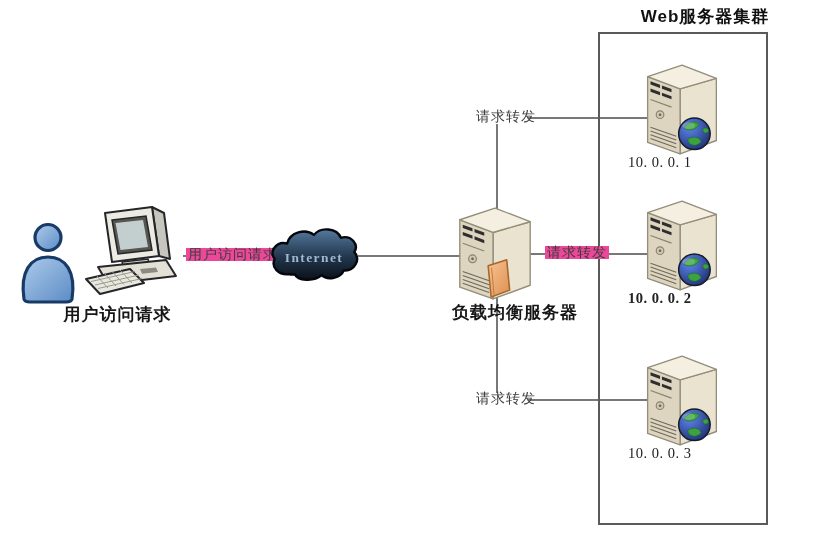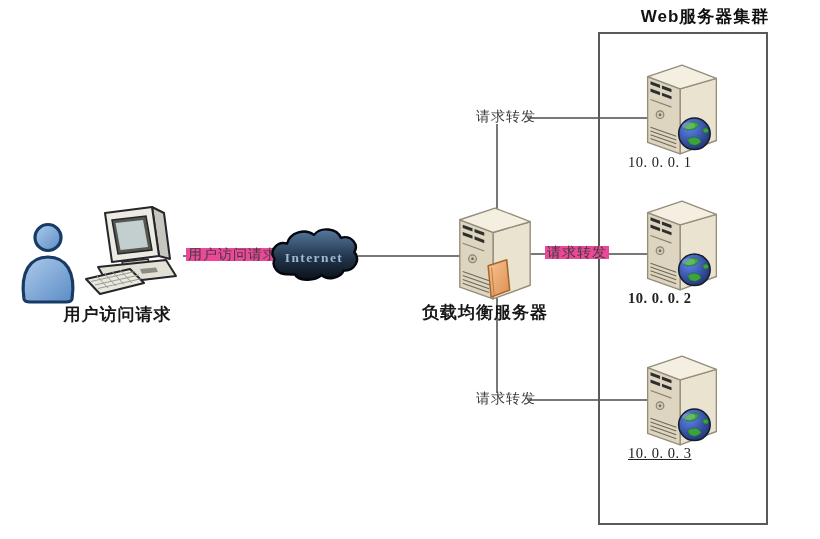--- a/index.html
+++ b/index.html
@@ -137,21 +137,21 @@
 
   <svg class="icon" style="left:266px; top:222px;" width="96" height="68" viewBox="0 0 100 70">
     <path d="M24 54 C13 55 5 47 9 38 C3 30 11 19 22 22 C25 10 41 6 50 13 C57 4 74 6 78 16 C89 13 97 23 92 31 C99 39 92 51 81 50 C78 58 64 61 58 55 C50 62 33 61 30 54 C28 55 26 54 24 54 Z" fill="url(#gradCloud)" stroke="#04070d" stroke-width="2.5" stroke-linejoin="round"></path>
     <text x="50" y="41" text-anchor="middle" class="cloud-text">Internet</text>
   </svg>
 
   <svg class="icon" style="left:452px; top:205px;" width="86" height="96" viewBox="0 0 88 98">
     <use href="#sym-tower"></use>
     <use href="#sym-card"></use>
   </svg>
-  <div class="node-label" style="left:415px; top:301px; width:140px;">负载均衡服务器</div>
+  <div class="node-label" style="left:445px; top:301px; width:140px;">负载均衡服务器</div>
 
   <div class="edge-label" style="left:476px; top:110px;">请求转发</div>
   <div class="edge-label on-line" style="left:545px; top:246px;">请求转发</div>
   <div class="edge-label" style="left:476px; top:392px;">请求转发</div>
 
   <div>
     <svg class="icon" style="left:640px; top:62px;" width="84" height="94" viewBox="0 0 88 98">
       <use href="#sym-tower"></use>
       <use href="#sym-globe"></use>
     </svg>
@@ -164,16 +164,16 @@
       <use href="#sym-globe"></use>
     </svg>
     <div class="ip-label" style="left:628px; top:290px; width:110px;font-weight:bold;">10. 0. 0. 2</div>
   </div>
 
   <div>
     <svg class="icon" style="left:640px; top:353px;" width="84" height="94" viewBox="0 0 88 98">
       <use href="#sym-tower"></use>
       <use href="#sym-globe"></use>
     </svg>
-    <div class="ip-label" style="left:628px; top:445px; width:110px;text-decoration:underline;">10. 0. 0. 3</div>
+    <div class="ip-label" style="left:628px; top:445px; width:110px;">10. 0. 0. 3</div>
   </div>
 
 </div>
 
 </body></html>

